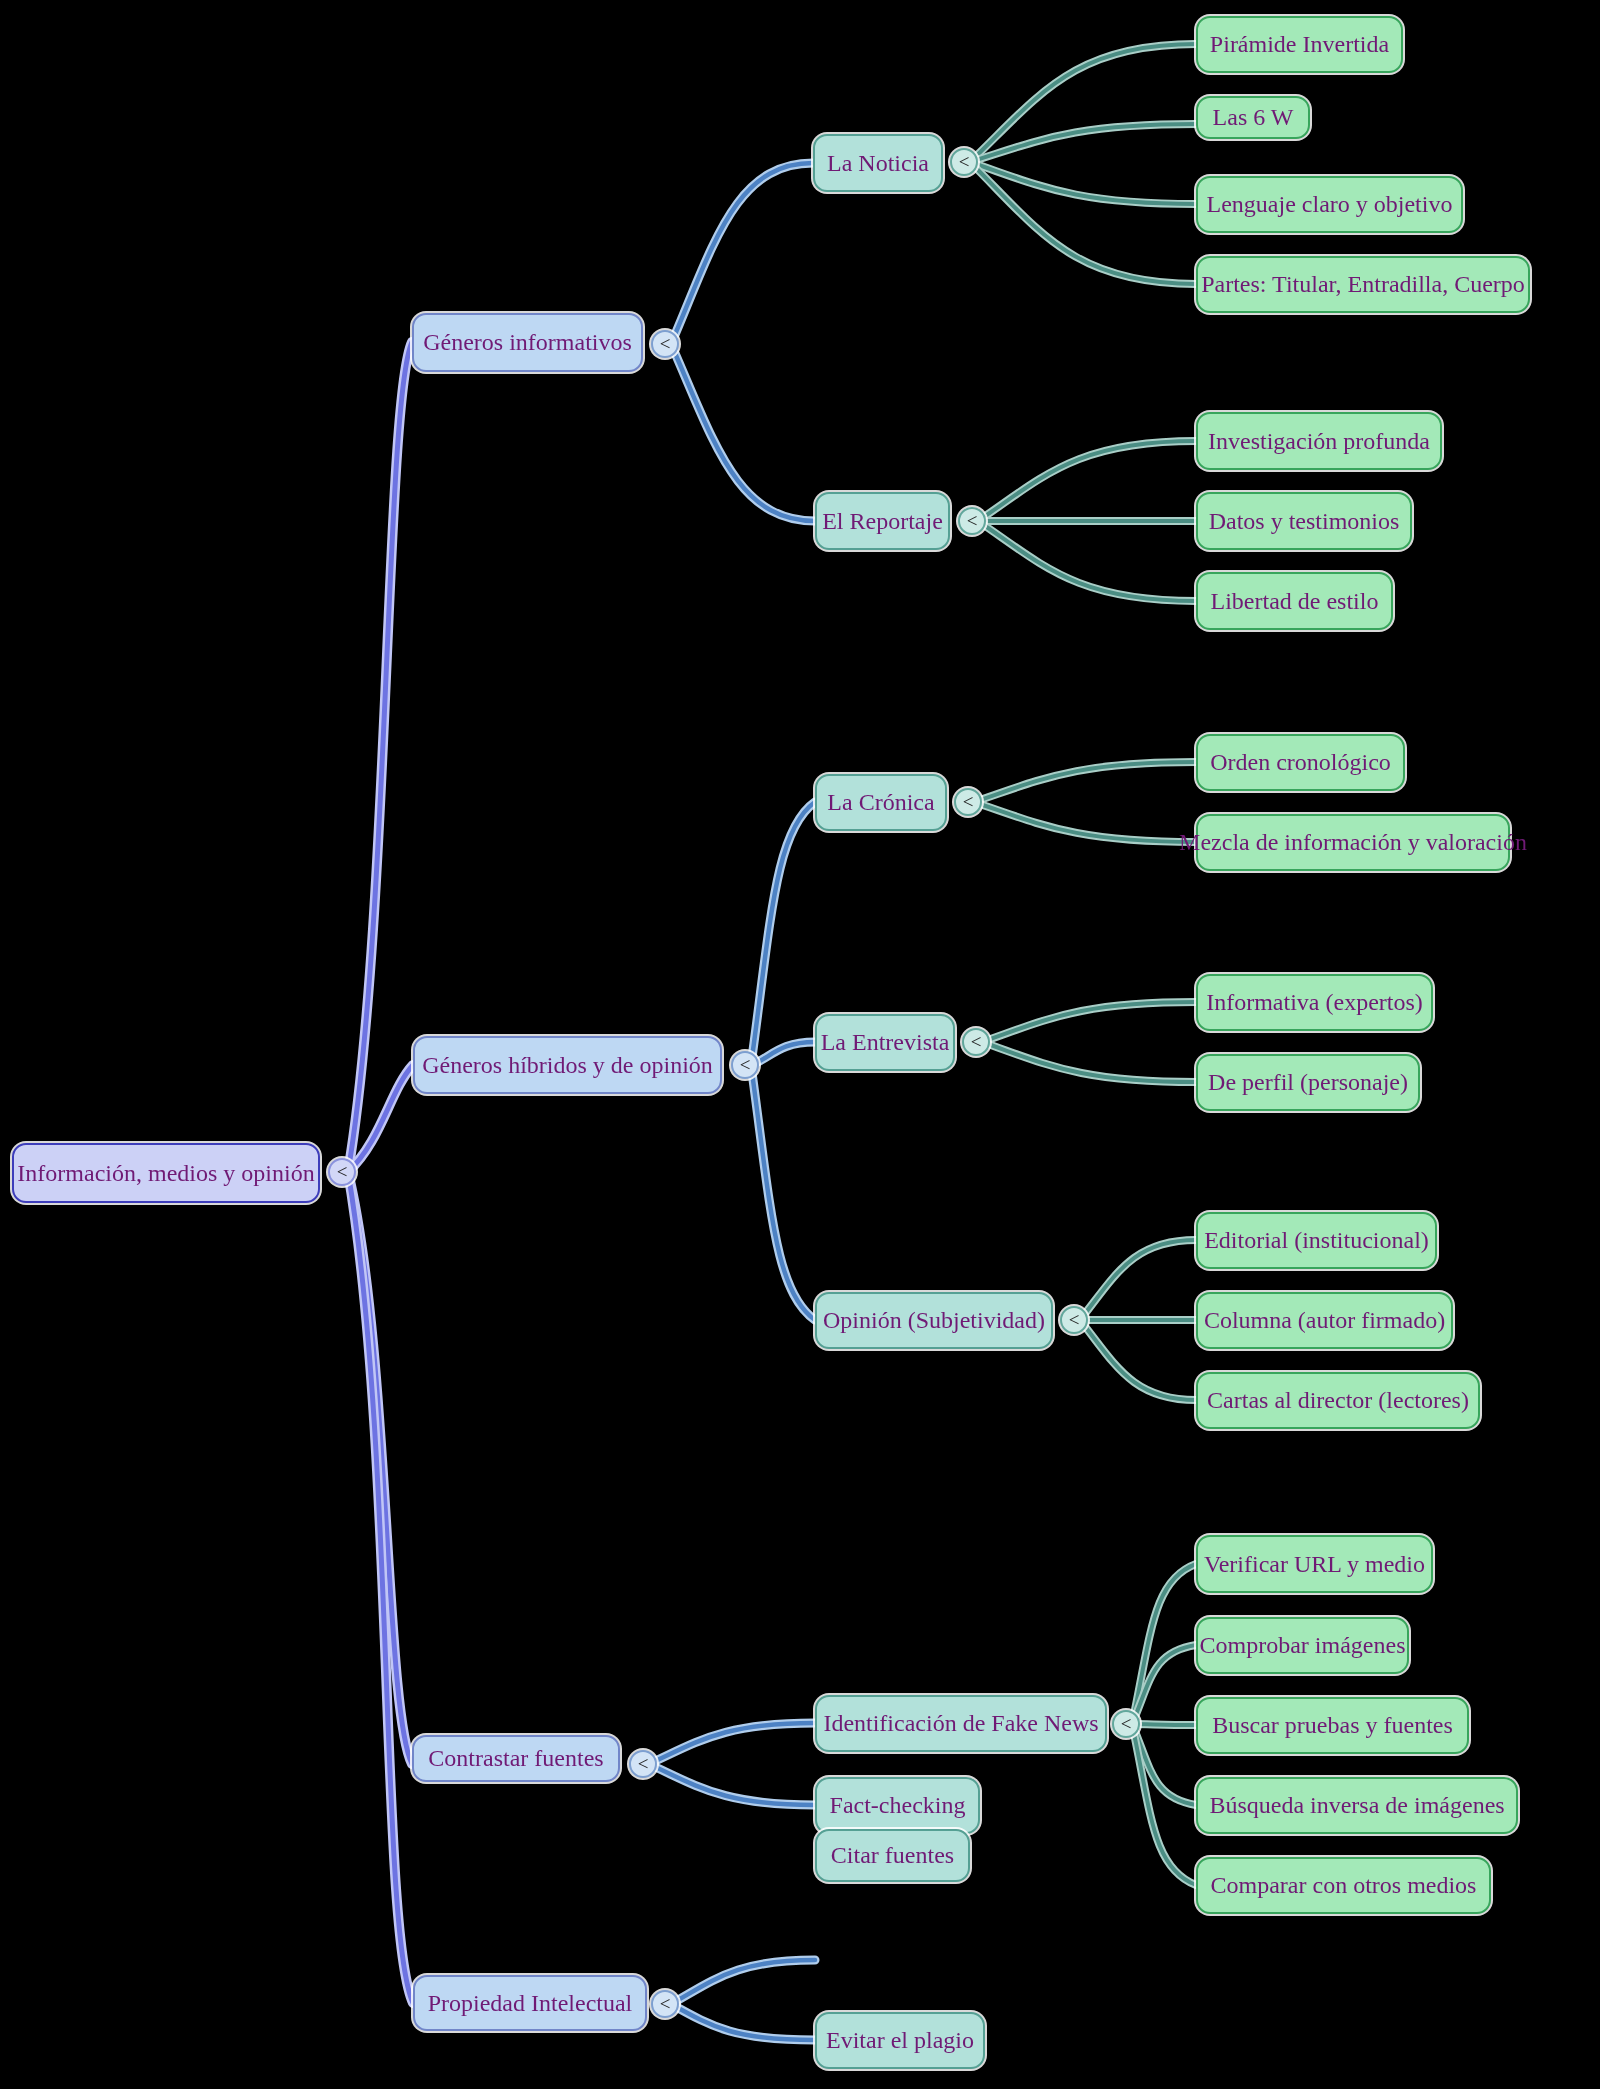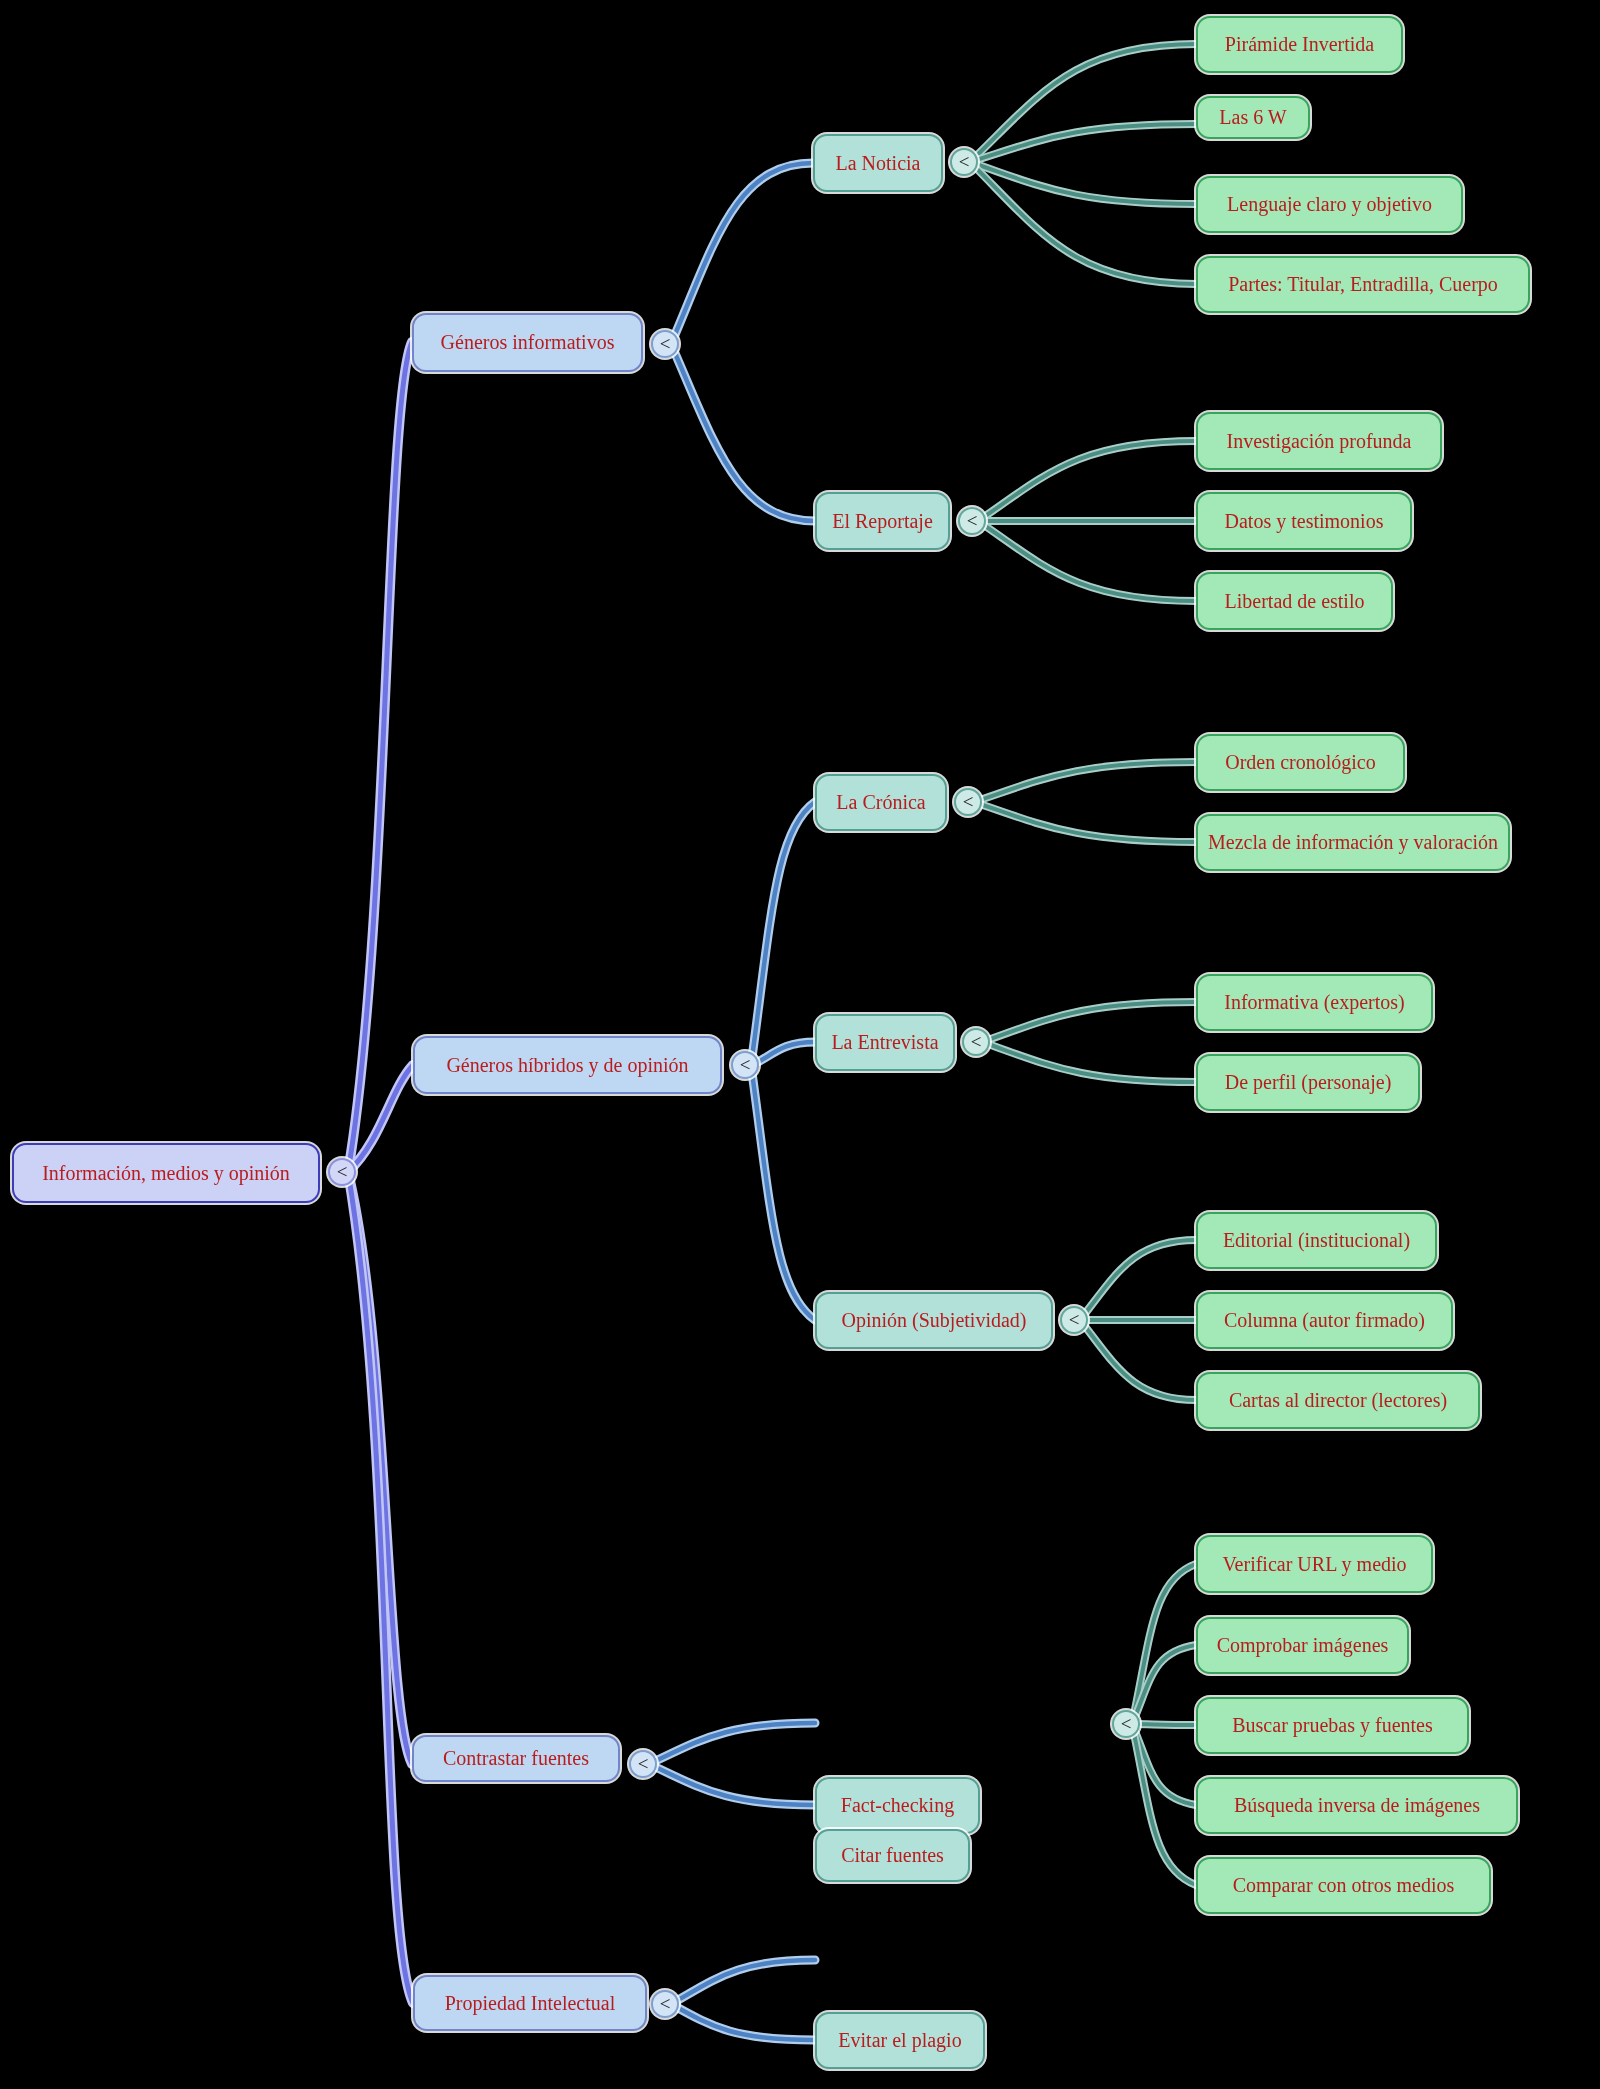--- a/index.html
+++ b/index.html
@@ -7,21 +7,21 @@
           font-family:"Liberation Serif","DejaVu Serif",serif;}
   svg.edges{position:absolute;left:0;top:0;}
   svg.edges path{fill:none;stroke-linecap:round;}
   .e-root .halo{stroke:#c1c6f6;stroke-width:10;}
   .e-root .core{stroke:#6d73e2;stroke-width:5;}
   .e-blue .halo{stroke:#b0cdec;stroke-width:9;}
   .e-blue .core{stroke:#4d82c4;stroke-width:4.5;}
   .e-teal .halo{stroke:#a9cec7;stroke-width:8;}
   .e-teal .core{stroke:#4b8e84;stroke-width:4;}
   .node{position:absolute;box-sizing:border-box;display:flex;align-items:center;justify-content:center;
-        border-radius:14px;font-size:20px;color:#b91c1c;white-space:nowrap;padding:0 8px;
+        border-radius:14px;font-size:24px;color:#701a75;white-space:nowrap;padding:0 8px;
         box-shadow:0 0 0 2px rgba(255,255,255,0.85);}
   .root{background:#ccd1f6;border:2px solid #3d3dbb;}
   .branch{background:#bed8f3;border:2px solid #7186c9;}
   .topic{background:#b2e1da;border:2px solid #55a094;}
   .leaf{background:#a3e9b8;border:2px solid #38a55c;}
   .toggle{position:absolute;box-sizing:border-box;width:28px;height:28px;border-radius:50%;
           display:flex;align-items:center;justify-content:center;font-size:19px;color:#222;cursor:pointer;
           box-shadow:0 0 0 2px rgba(255,255,255,0.85);}
   .t-root{background:#d2d7f7;border:2px solid #8a92dd;}
   .t-blue{background:#d3e4f6;border:2px solid #7d9fd0;}
@@ -198,20 +198,23 @@
   </div>
   <div class="node topic" style="left:815px;top:774px;width:132px;height:57px">
     <span>La Crónica</span>
   </div>
   <div class="node topic" style="left:815px;top:1014px;width:140px;height:57px">
     <span>La Entrevista</span>
   </div>
   <div class="node topic" style="left:815px;top:1292px;width:238px;height:57px">
     <span>Opinión (Subjetividad)</span>
   </div>
+  <div class="node topic" style="left:815px;top:1695px;width:292px;height:57px">
+    <span>Identificación de Fake News</span>
+  </div>
   <div class="node topic" style="left:815px;top:1777px;width:165px;height:57px">
     <span>Fact-checking</span>
   </div>
   <div class="node topic" style="left:815px;top:1829px;width:155px;height:53px">
     <span>Citar fuentes</span>
   </div>
   <div class="node topic" style="left:815px;top:2012px;width:170px;height:57px">
     <span>Evitar el plagio</span>
   </div>
 

